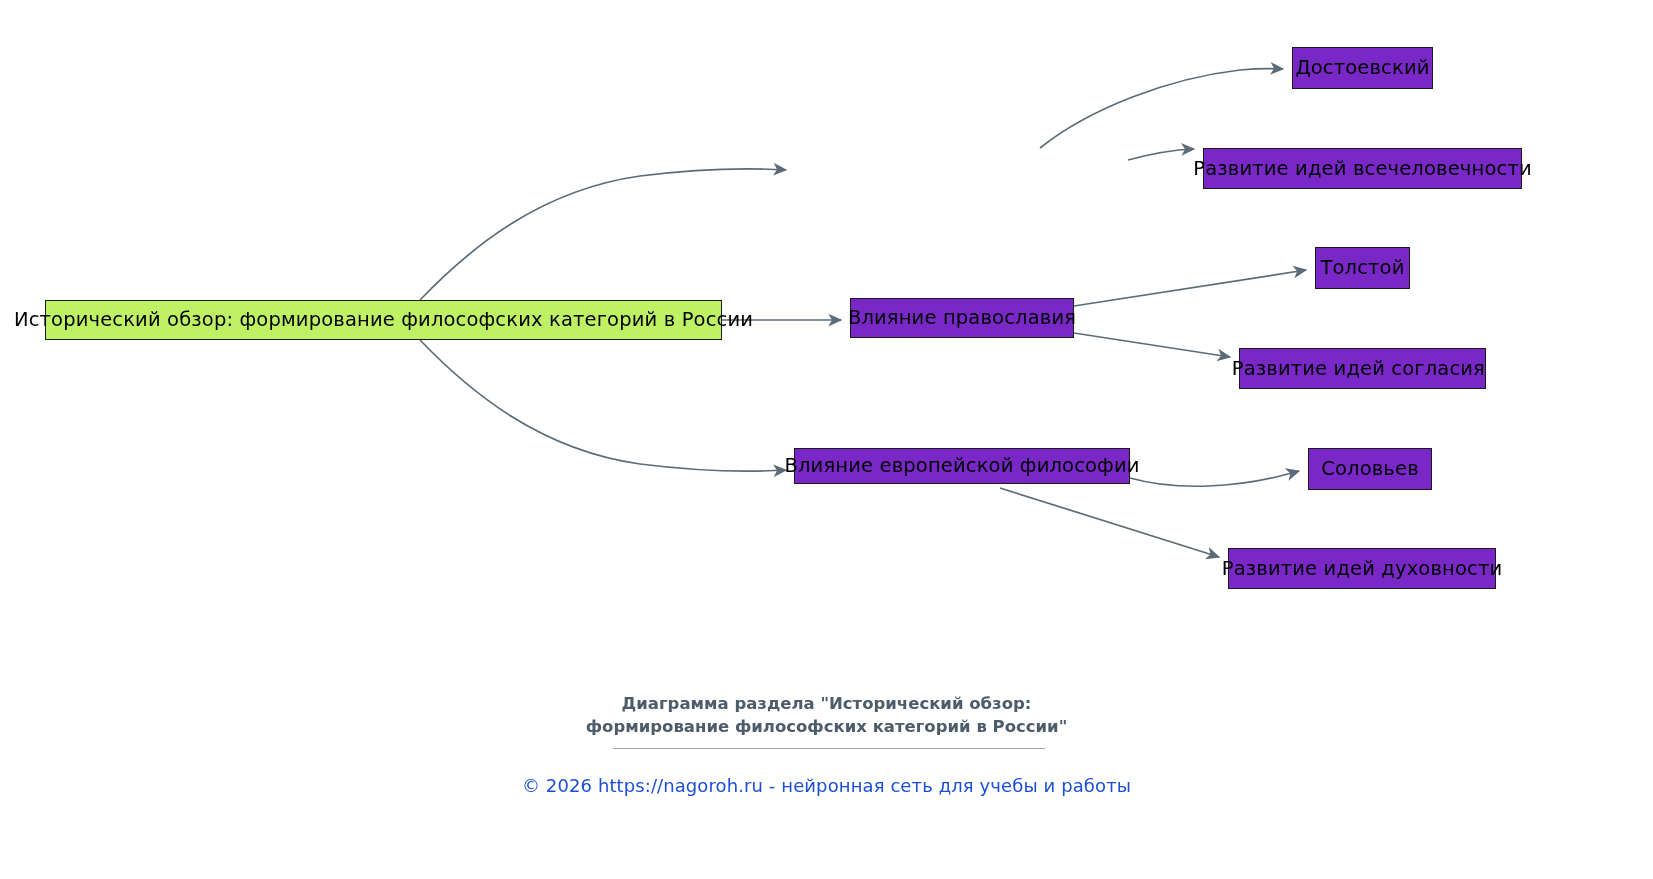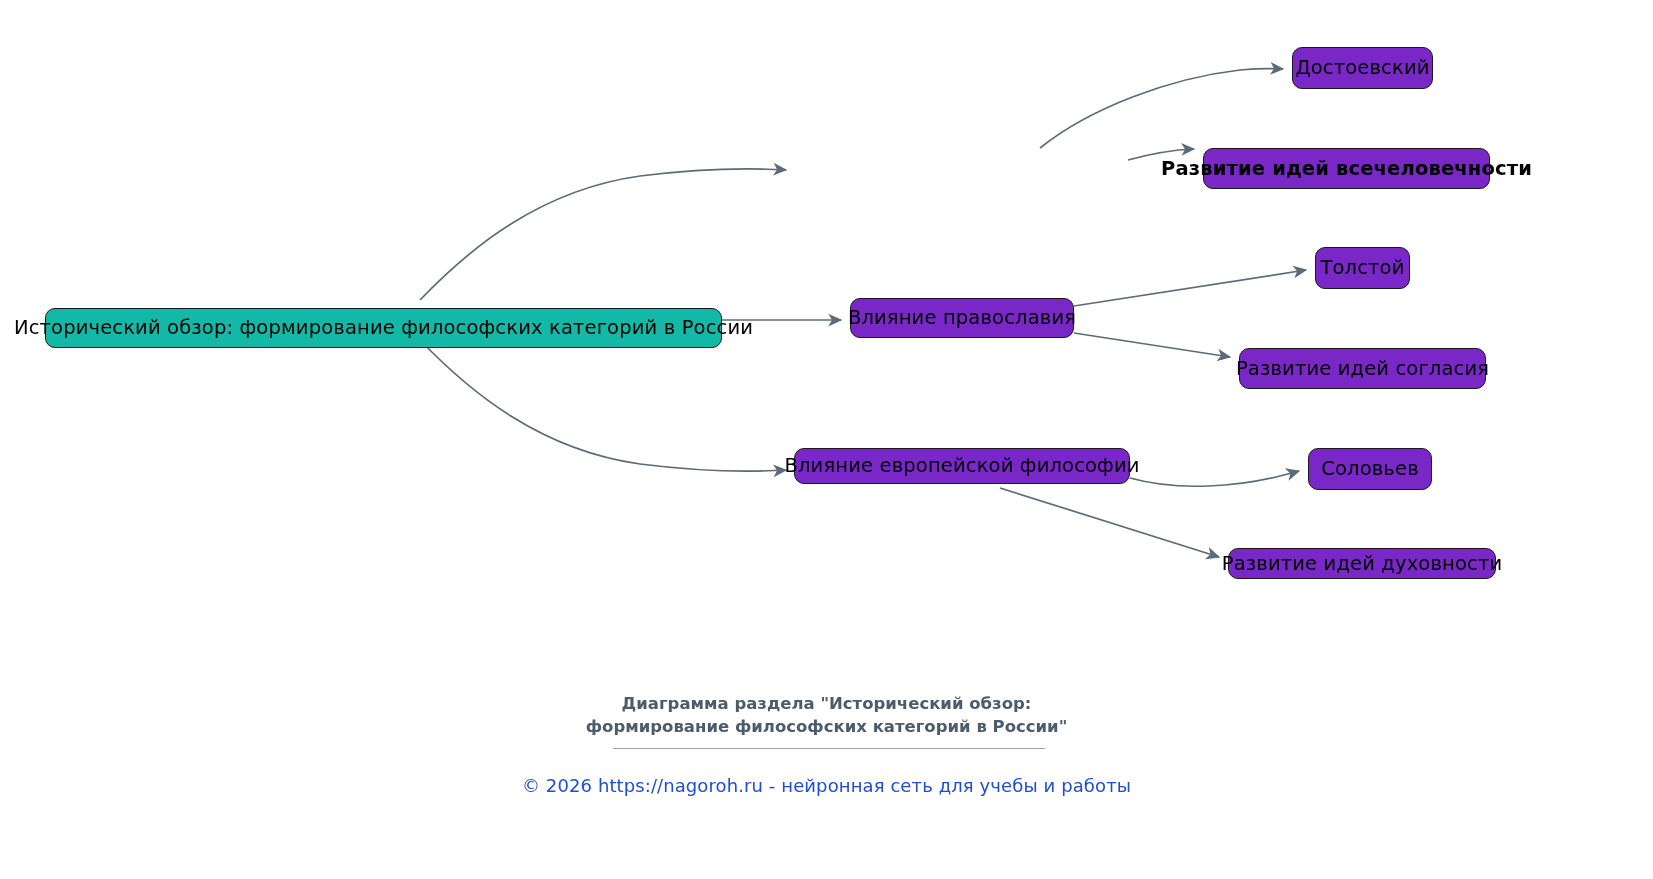--- a/index.html
+++ b/index.html
@@ -34,32 +34,31 @@
     width: 1653px;
     height: 879px;
     overflow: visible;
   }
   .node {
     position: absolute;
     box-sizing: border-box;
     display: flex;
     align-items: center;
     justify-content: center;
-    border-radius: 10px;
+    border-radius: 0;
     white-space: nowrap;
     font-size: 19.5px;
     line-height: 1;
     letter-spacing: 0.15px;
     color: #000000;
     font-family: "DejaVu Sans", "Liberation Sans", sans-serif;
   }
   .node-root {
-    background: #14b8a6;
+    background: #bef264;
     border: 1.6px solid #1a1a1a;
-    margin-top: 8px;
   }
   .node-purple {
     background: #7928c7;
     border: 1.6px solid #1a1a1a;
   }
   .node-label {
     pointer-events: none;
   }
   .footer {
     position: absolute;
@@ -128,37 +127,37 @@
     </div>
 
     <div class="node node-purple" style="left:794px; top:448px; width:336px; height:36px;">
       <span class="node-label">Влияние европейской философии</span>
     </div>
 
     <div class="node node-purple" style="left:1292px; top:47px; width:141px; height:42px;">
       <span class="node-label">Достоевский</span>
     </div>
 
-    <div class="node node-purple" style="left:1203px; top:148px; width:287px; height:41px;font-weight:bold;">
+    <div class="node node-purple" style="left:1203px; top:148px; width:319px; height:41px;">
       <span class="node-label">Развитие идей всечеловечности</span>
     </div>
 
     <div class="node node-purple" style="left:1315px; top:247px; width:95px; height:42px;">
       <span class="node-label">Толстой</span>
     </div>
 
-    <div class="node node-purple" style="left:1239px; top:348px; width:247px; height:41px;">
+    <div class="node node-purple" style="left:1239px; top:348px; width:247px; height:41px;justify-content:flex-end;">
       <span class="node-label">Развитие идей согласия</span>
     </div>
 
     <div class="node node-purple" style="left:1308px; top:448px; width:124px; height:42px;">
       <span class="node-label">Соловьев</span>
     </div>
 
-    <div class="node node-purple" style="left:1228px; top:548px; width:268px; height:31px;text-align:right;">
+    <div class="node node-purple" style="left:1228px; top:548px; width:268px; height:41px;text-align:right;">
       <span class="node-label">Развитие идей духовности</span>
     </div>
 
   </div>
 
   <div class="footer caption">
     <span>Диаграмма раздела "Исторический обзор:</span>
     <span class="caption-line2">формирование философских категорий в России"</span>
   </div>
 

